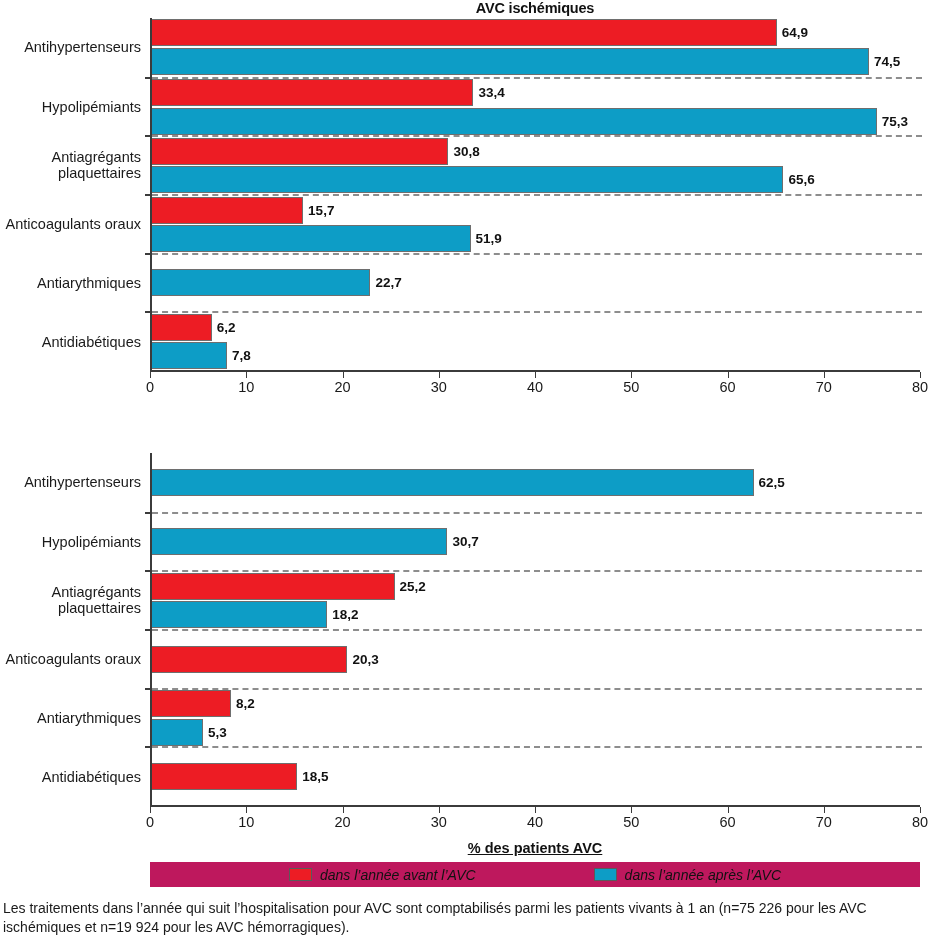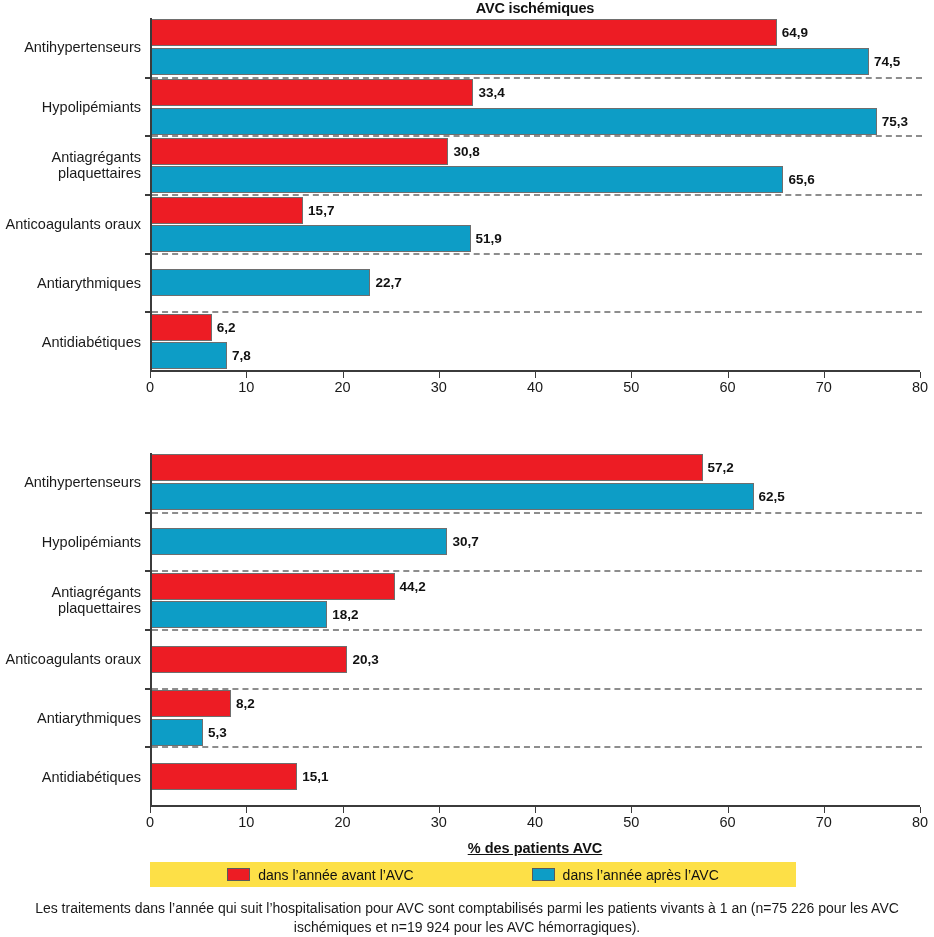--- a/index.html
+++ b/index.html
@@ -146,27 +146,28 @@
     font-size: 14.5px;
     font-weight: bold;
     color: #111;
   }
 
   
   .legend {
     position: absolute;
     left: 150px;
     top: 862px;
-    width: 646px;
+    width: 770px;
     height: 25px;
-    background: #fde047;
+    background: #be185d;
     display: flex;
     align-items: center;
     justify-content: center;
     gap: 118px;
+    font-style: italic;
   }
   .legend-item {
     display: flex;
     align-items: center;
     gap: 8px;
   }
   .legend-swatch {
     width: 23px;
     height: 13px;
     border: 1px solid #5a5a5a;
@@ -180,21 +181,20 @@
   }
 
   .footnote {
     position: absolute;
     left: 3px;
     top: 899px;
     width: 928px;
     font-size: 14px;
     line-height: 1.38;
     color: #1a1a1a;
-    text-align: center;
   }
 </style>
 </head>
 <body>
 
 <div class="panel" style="top:0;height:400px;">
   <div class="panel-title" style="top:0px;">AVC ischémiques</div>
   <div class="plot" id="plot-top" style="top:18px;height:352px;">
     <div class="plot-inner">
         <div class="cat-row" style="height: 58.6667px;">
@@ -301,24 +301,20 @@
     </div>
 </div>
 
 <div class="panel" style="top:435px;height:400px;">
   <div class="plot" id="plot-bottom" style="top:18px;height:352px;">
     <div class="plot-inner">
         <div class="cat-row" style="height: 58.6667px;">
           <div class="cat-label">Antihypertenseurs</div>
           <div class="bars">
             <div class="bar-wrap">
-              <div class="bar before" style="width: 550.55px; background: rgb(237, 28, 36);"></div>
-              <span class="bar-value">57,2</span>
-            </div>
-            <div class="bar-wrap">
               <div class="bar after" style="width: 601.562px; background: rgb(13, 157, 198);"></div>
               <span class="bar-value">62,5</span>
             </div>
           </div>
         </div>
         <div class="cat-row" style="height: 58.6667px;">
           <div class="tick-mark"></div>
           <div class="cat-label">Hypolipémiants</div>
           <div class="bars">
             <div class="bar-wrap">
@@ -327,21 +323,21 @@
             </div>
           </div>
         </div>
         <div class="cat-row" style="height: 58.6667px;">
           <div class="tick-mark"></div>
           <div class="cat-label">Antiagrégants
 plaquettaires</div>
           <div class="bars">
             <div class="bar-wrap">
               <div class="bar before" style="width: 242.55px; background: rgb(237, 28, 36);"></div>
-              <span class="bar-value">44,2</span>
+              <span class="bar-value">25,2</span>
             </div>
             <div class="bar-wrap">
               <div class="bar after" style="width: 175.175px; background: rgb(13, 157, 198);"></div>
               <span class="bar-value">18,2</span>
             </div>
           </div>
         </div>
         <div class="cat-row" style="height: 58.6667px;">
           <div class="tick-mark"></div>
           <div class="cat-label">Anticoagulants oraux</div>
@@ -365,21 +361,21 @@
               <span class="bar-value">5,3</span>
             </div>
           </div>
         </div>
         <div class="cat-row" style="height: 58.6667px;">
           <div class="tick-mark"></div>
           <div class="cat-label">Antidiabétiques</div>
           <div class="bars">
             <div class="bar-wrap">
               <div class="bar before" style="width: 145.338px; background: rgb(237, 28, 36);"></div>
-              <span class="bar-value">15,1</span>
+              <span class="bar-value">18,5</span>
             </div>
           </div>
         </div>
       </div>
   </div>
   <div class="xaxis" id="xaxis-bottom" style="top:370px;">
       <div class="xtick" style="left: 0px;"></div>
       <div class="xlabel" style="left: 0px;">0</div>
       <div class="xtick" style="left: 96.25px;"></div>
       <div class="xlabel" style="left: 96.25px;">10</div>

